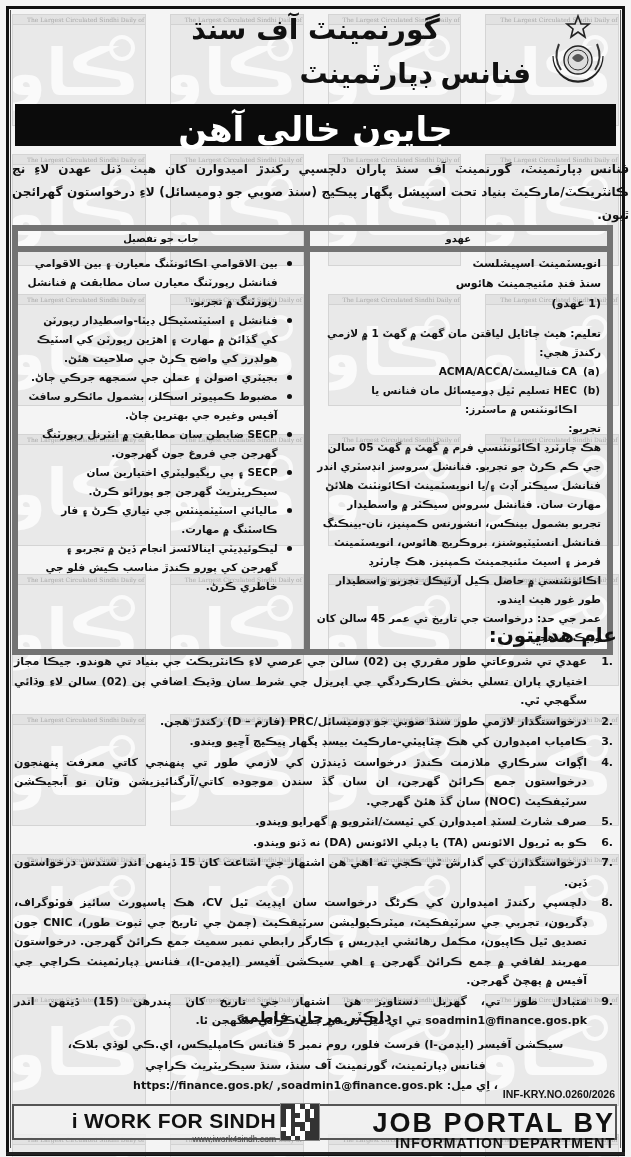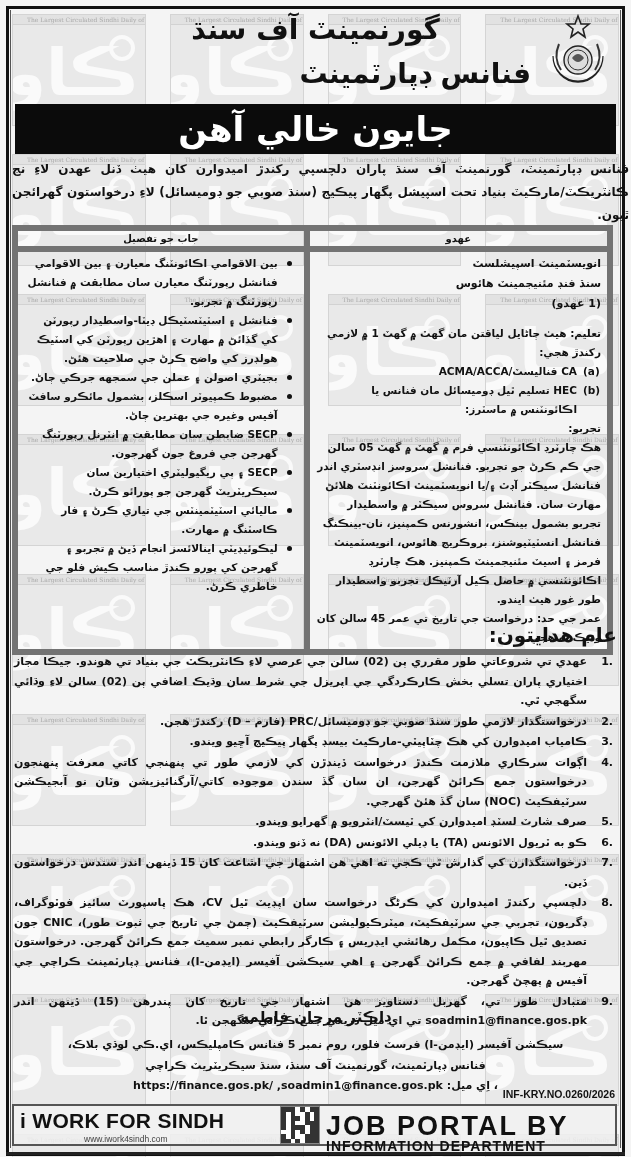--- a/index.html
+++ b/index.html
@@ -55,21 +55,21 @@
 
   .title-1 {
     position: absolute; left: 100px; right: 100px; top: 12px;
     text-align: center; font-size: 28px; font-weight: bold; line-height: 36px;
   }
   .title-2 {
     position: absolute; left: 100px; right: 100px; top: 56px;
     text-align: right; font-size: 28px; font-weight: bold; line-height: 36px;
   }
   .banner {
-    position: absolute; left: 15px; right: 15px; top: 104px; height: 50px;
+    position: absolute; left: 15px; right: 15px; top: 104px; height: 42px;
     background: #0b0b0b; color: #fff; text-align: center;
     font-size: 34px; font-weight: bold; line-height: 50px;
   }
 
   .intro {
     position: absolute; left: 12px; right: 2px; top: 158px;
     font-size: 12px; line-height: 23px; font-weight: bold; text-align: justify;
   }
 
   table.jobs {
@@ -124,23 +124,23 @@
   .sign-l2 { top: 1057px; }
   .sign-l3 { top: 1077px; }
   .ltr { direction: ltr; unicode-bidi: embed; }
 
   .ref {
     position: absolute; right: 16px; top: 1088px; direction: ltr;
     font-family: "Liberation Sans", sans-serif; font-weight: bold; font-size: 10.5px; margin-left: 8px;
   }
 
   .footer {
-    position: absolute; left: 12px; right: 14px; top: 1104px; height: 42px;
+    position: absolute; left: 12px; right: 14px; top: 1104px; height: 36px;
     border: 2px solid #555; background: rgba(240,240,240,0.85);
-    direction: ltr; display: flex; align-items: center; z-index: 3;
+    direction: ltr; display: flex; align-items: center; z-index: 3; text-align: right;
   }
   .iwork {
     width: 262px; padding-left: 6px; position: relative; height: 100%;
   }
   .iwork .brand {
     font-family: "Liberation Sans", sans-serif; font-weight: 900;
     font-size: 21px; letter-spacing: 0.3px; line-height: 26px; margin-top: 2px;
     color: #111; white-space: nowrap;
   }
   .iwork .url {

